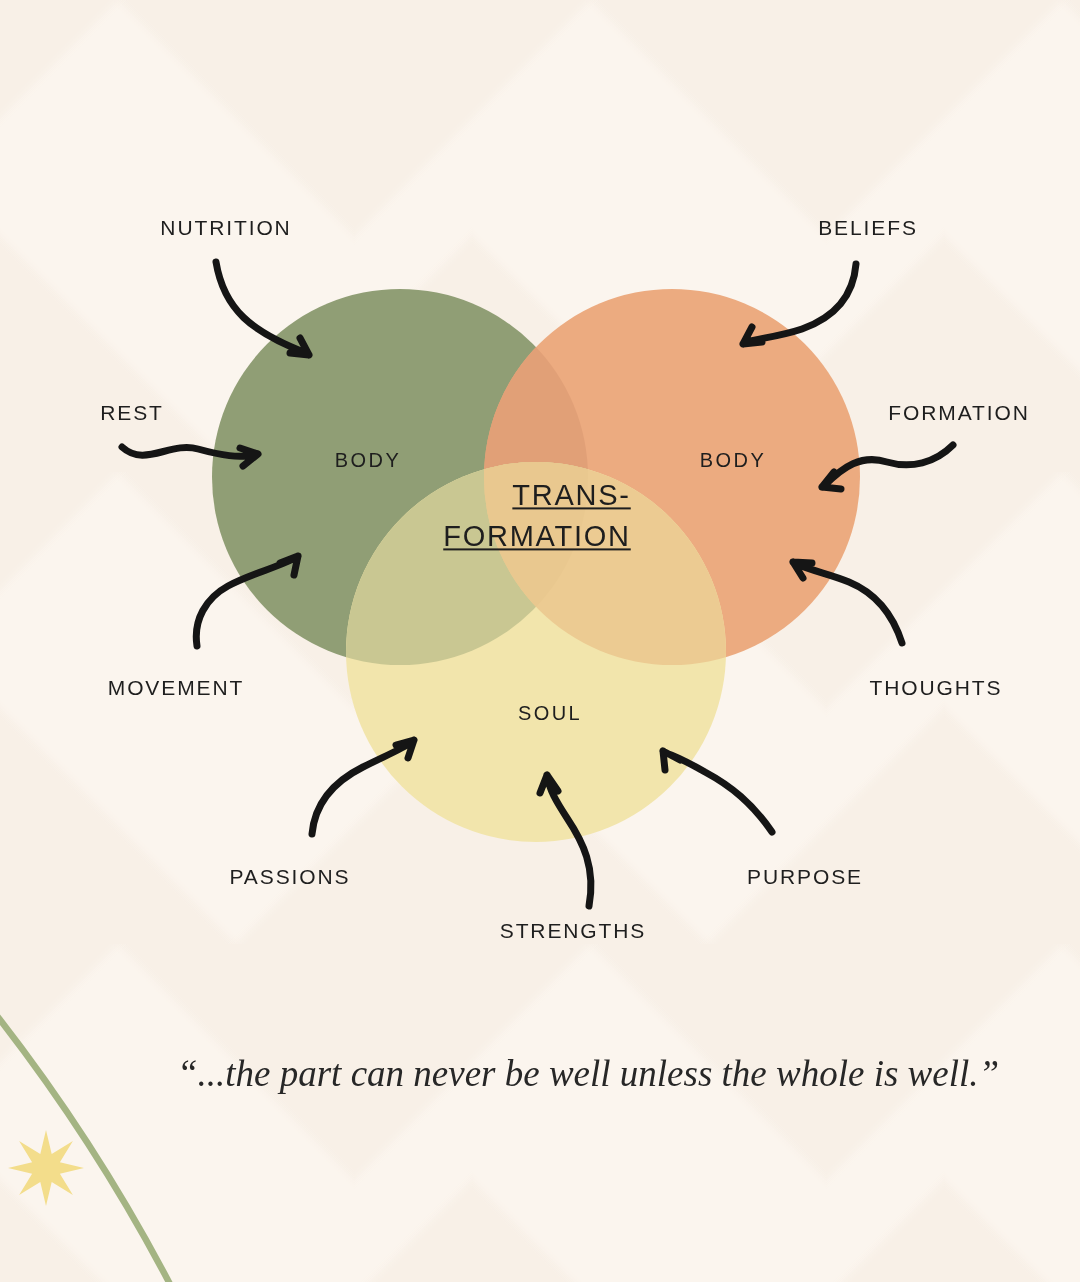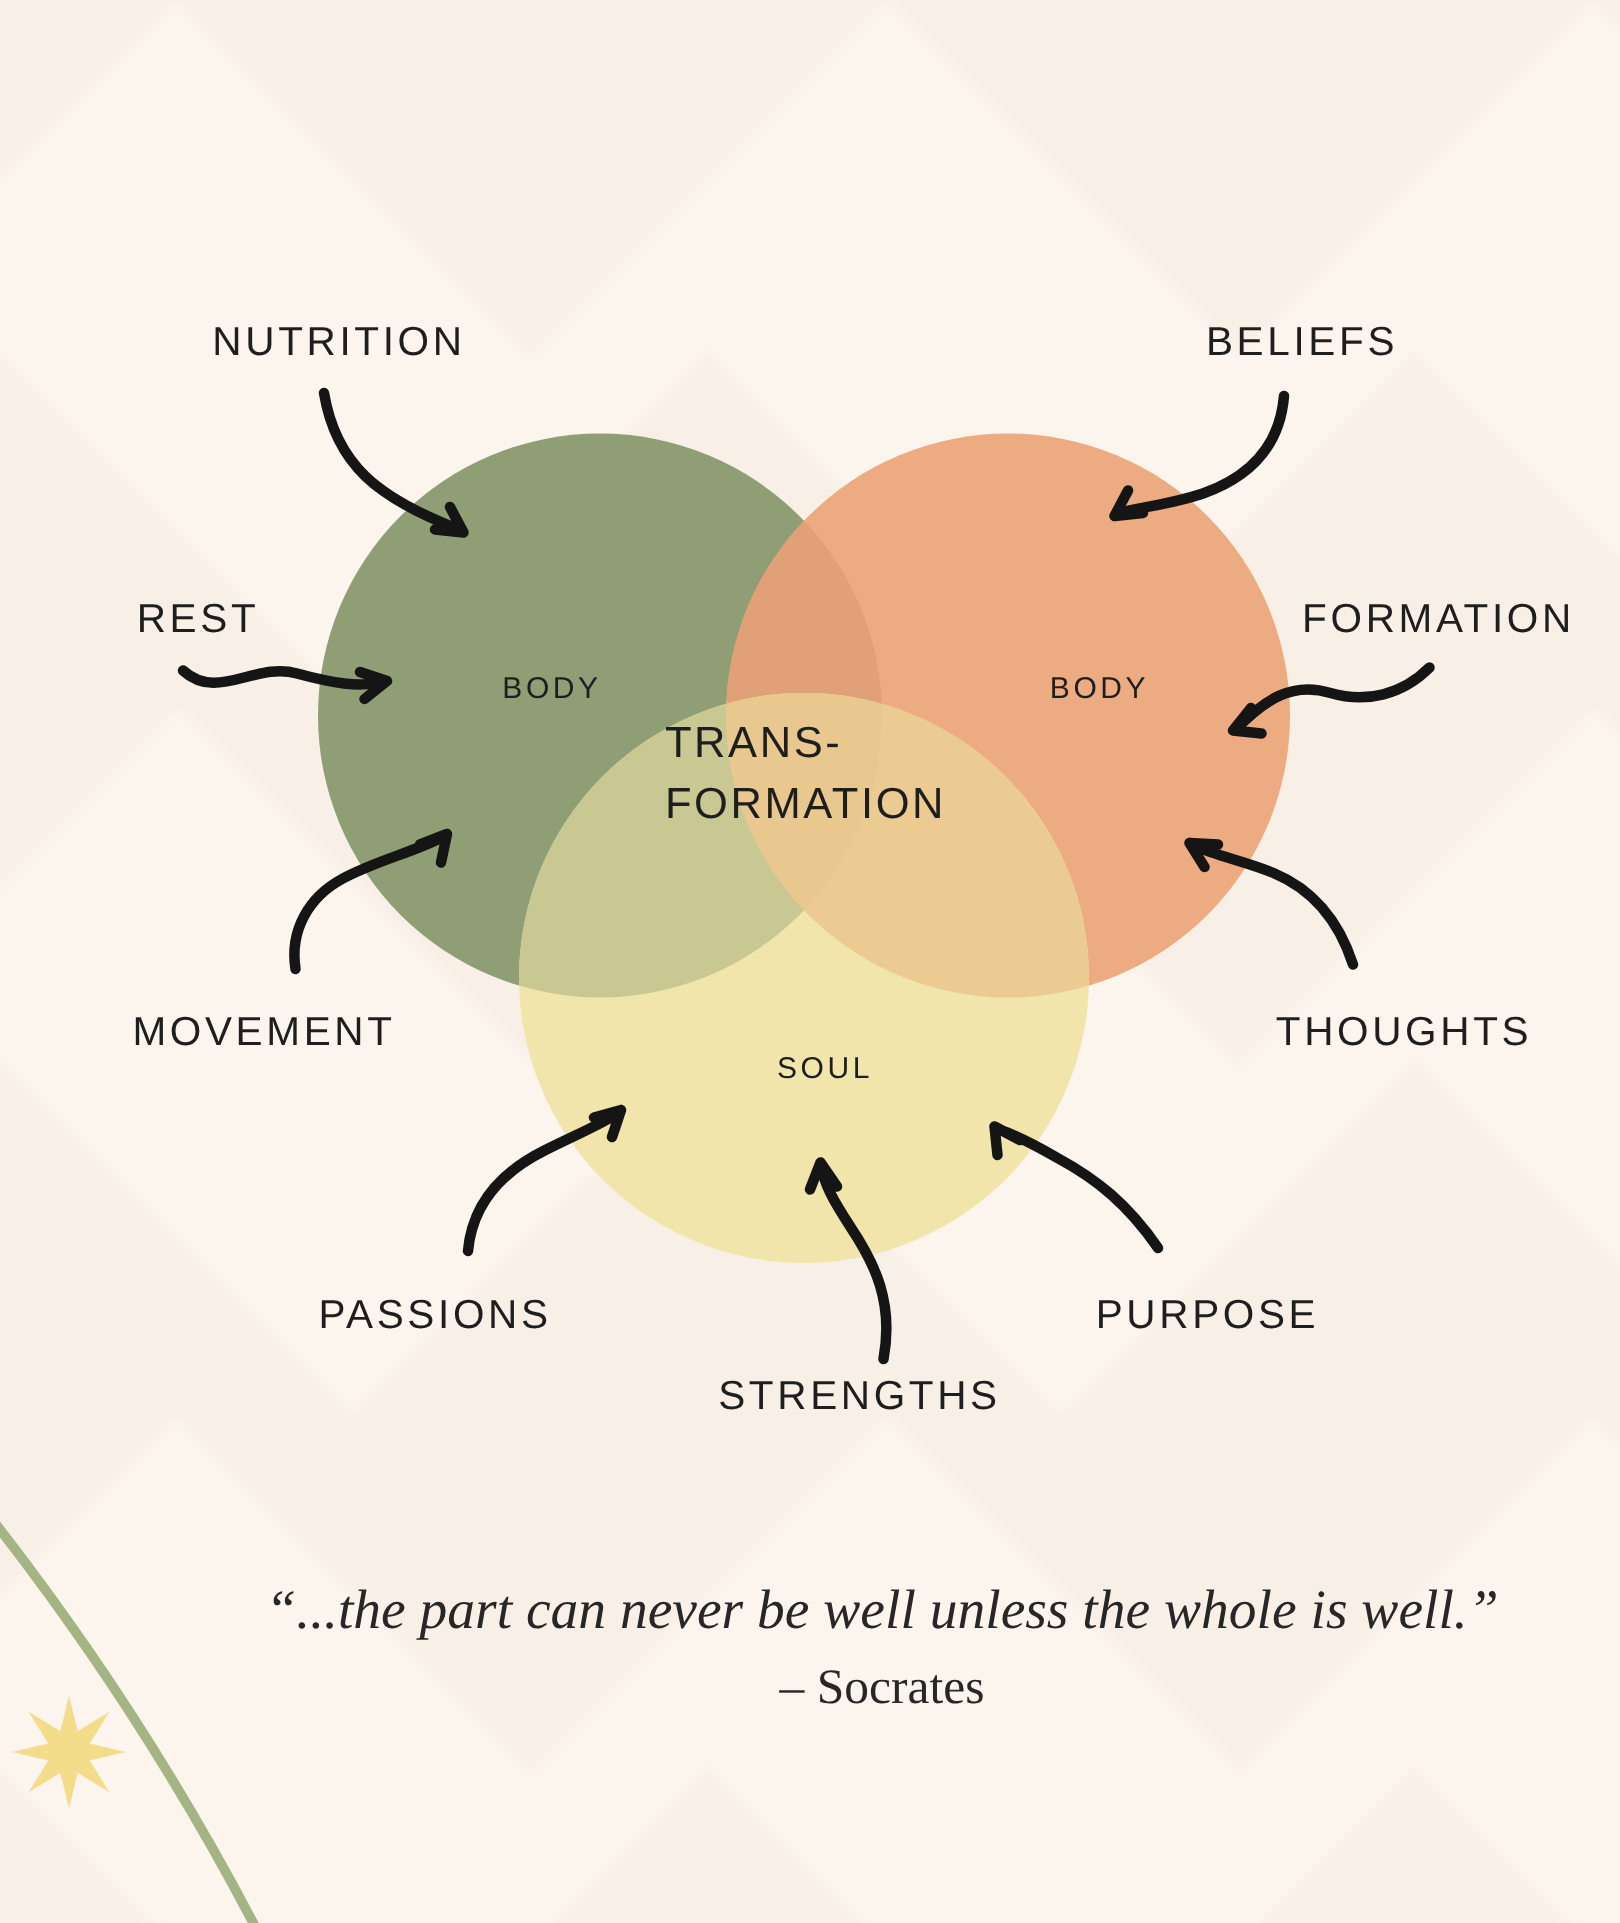--- a/index.html
+++ b/index.html
@@ -42,26 +42,26 @@
   .fill-ms{fill:var(--mind-soul-overlap);}
   .fill-triple{fill:var(--triple-overlap);}
   .arrow{
     stroke:var(--arrow);stroke-width:7;fill:none;
     stroke-linecap:round;stroke-linejoin:round;
   }
   .arc-line{stroke:var(--accent-line);stroke-width:6.5;fill:none;stroke-linecap:round;}
   .star{fill:var(--star);}
   .label{
     position:absolute;transform:translate(-50%,-50%);
-    font-size:27px;letter-spacing:.09em;color:var(--text);
+    font-size:21px;letter-spacing:.09em;color:var(--text);
     white-space:nowrap;font-weight:400;
   }
   .circle-label{font-size:20px;letter-spacing:.12em;}
   .center-label{
-    font-size:29px;letter-spacing:.06em;text-align:left;line-height:1.4;
+    font-size:29px;letter-spacing:.06em;text-align:right;line-height:1.4;text-decoration:underline;
   }
   .quote-block{
     position:absolute;left:545px;top:1052px;transform:translateX(-50%);
     text-align:center;white-space:nowrap;
     font-family:"Liberation Serif", serif;color:var(--quote-text);margin-left:43px;
   }
   .quote-line{font-style:italic;font-size:37px;}
   .quote-attribution{font-style:normal;font-size:33px;margin-top:12px;}
 </style>
 </head>
@@ -129,16 +129,15 @@
   <div class="label circle-label" style="left:733px;top:460px">BODY</div>
   <div class="label circle-label" style="left:550px;top:713px">SOUL</div>
 
   <div class="label center-label" style="left:537px;top:516px">
     <span>TRANS-</span><br>
     <span>FORMATION</span>
   </div>
 
   <div class="quote-block">
     <div class="quote-line">“...the part can never be well unless the whole is well.”</div>
-    <div class="quote-attribution">– Socrates</div>
   </div>
 
 </div>
 
 </body></html>

